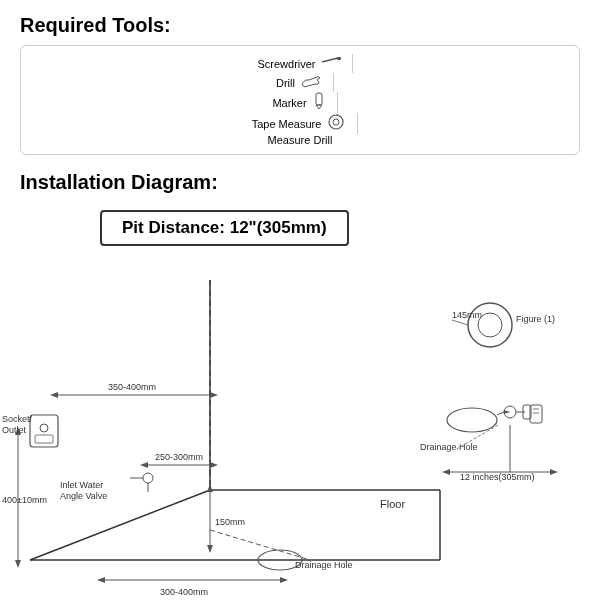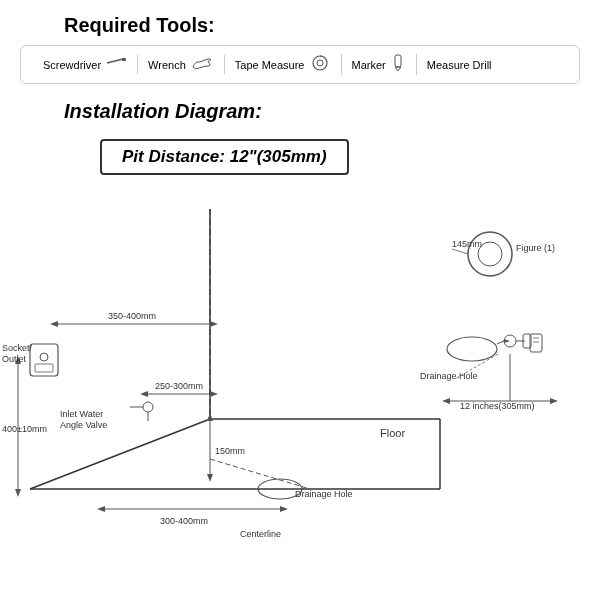--- a/index.html
+++ b/index.html
@@ -14,31 +14,31 @@
     }
 
     .required-tools-section {
       padding: 14px 20px 8px 20px;
     }
 
     .section-title {
       font-size: 20px;
       font-weight: bold;
       margin-bottom: 8px;
-      margin-left: 44px;
     }
 
     .tools-box {
       border: 1px solid #ccc;
       border-radius: 6px;
       padding: 8px 12px;
       display: flex;
       align-items: center;
       gap: 0;
       flex-wrap: nowrap;
+      flex-direction: column;
     }
 
     .tool-item {
       display: flex;
       align-items: center;
       gap: 4px;
       padding: 0 10px;
       border-right: 1px solid #ccc;
       font-size: 11px;
       white-space: nowrap;
@@ -48,21 +48,20 @@
       border-right: none;
     }
 
     .tool-icon {
       font-size: 14px;
       color: #555;
     }
 
     .installation-section {
       padding: 8px 8px 0 20px;
-      font-style: italic;
     }
 
     .pit-distance-box {
       border: 2px solid #333;
       border-radius: 4px;
       text-align: center;
       font-size: 17px;
       font-weight: bold;
       padding: 6px 20px;
       display: inline-block;
@@ -93,47 +92,47 @@
     <div class="tool-item">
       <span>Screwdriver</span>
       <span class="tool-icon">
         <svg width="22" height="16" viewBox="0 0 22 16">
             <line x1="2" y1="8" x2="18" y2="4" stroke="#555" stroke-width="1.5"></line>
             <rect x="17" y="3" width="4" height="3" rx="1" fill="#555"></rect>
           </svg>
       </span>
     </div>
     <div class="tool-item">
-      <span>Wrench</span>
+      <span>Drill</span>
       <span class="tool-icon">
         <svg width="24" height="16" viewBox="0 0 24 16">
             <path d="M3 12 Q5 6 10 7 L18 4 Q20 3 21 5 Q19 5 18 7 Q20 8 20 10 Q18 12 16 11 L9 13 Q5 15 3 12Z" stroke="#555" stroke-width="1" fill="none"></path>
+          </svg>
+      </span>
+    </div>
+    <div class="tool-item">
+      <span>Marker</span>
+      <span class="tool-icon">
+        <svg width="16" height="18" viewBox="0 0 16 18">
+            <rect x="5" y="1" width="6" height="12" rx="2" stroke="#555" stroke-width="1" fill="none"></rect>
+            <polygon points="5,13 11,13 8,17" stroke="#555" stroke-width="1" fill="none"></polygon>
           </svg>
       </span>
     </div>
     <div class="tool-item">
       <span>Tape Measure</span>
       <span class="tool-icon">
         <svg width="22" height="18" viewBox="0 0 22 18">
             <circle cx="11" cy="9" r="7" stroke="#555" stroke-width="1.2" fill="none"></circle>
             <circle cx="11" cy="9" r="3" stroke="#555" stroke-width="1" fill="none"></circle>
             <path d="M11 2 Q18 2 18 9" stroke="#555" stroke-width="1" fill="none" stroke-dasharray="2,2"></path>
           </svg>
       </span>
     </div>
     <div class="tool-item">
-      <span>Marker</span>
-      <span class="tool-icon">
-        <svg width="16" height="18" viewBox="0 0 16 18">
-            <rect x="5" y="1" width="6" height="12" rx="2" stroke="#555" stroke-width="1" fill="none"></rect>
-            <polygon points="5,13 11,13 8,17" stroke="#555" stroke-width="1" fill="none"></polygon>
-          </svg>
-      </span>
-    </div>
-    <div class="tool-item">
       <span>Measure Drill</span>
 
     </div>
   </div>
 </div>
 
 <div class="installation-section">
   <div class="section-title">Installation Diagram:</div>
   <div class="pit-distance-box">Pit Distance: 12"(305mm)</div>
 </div>

